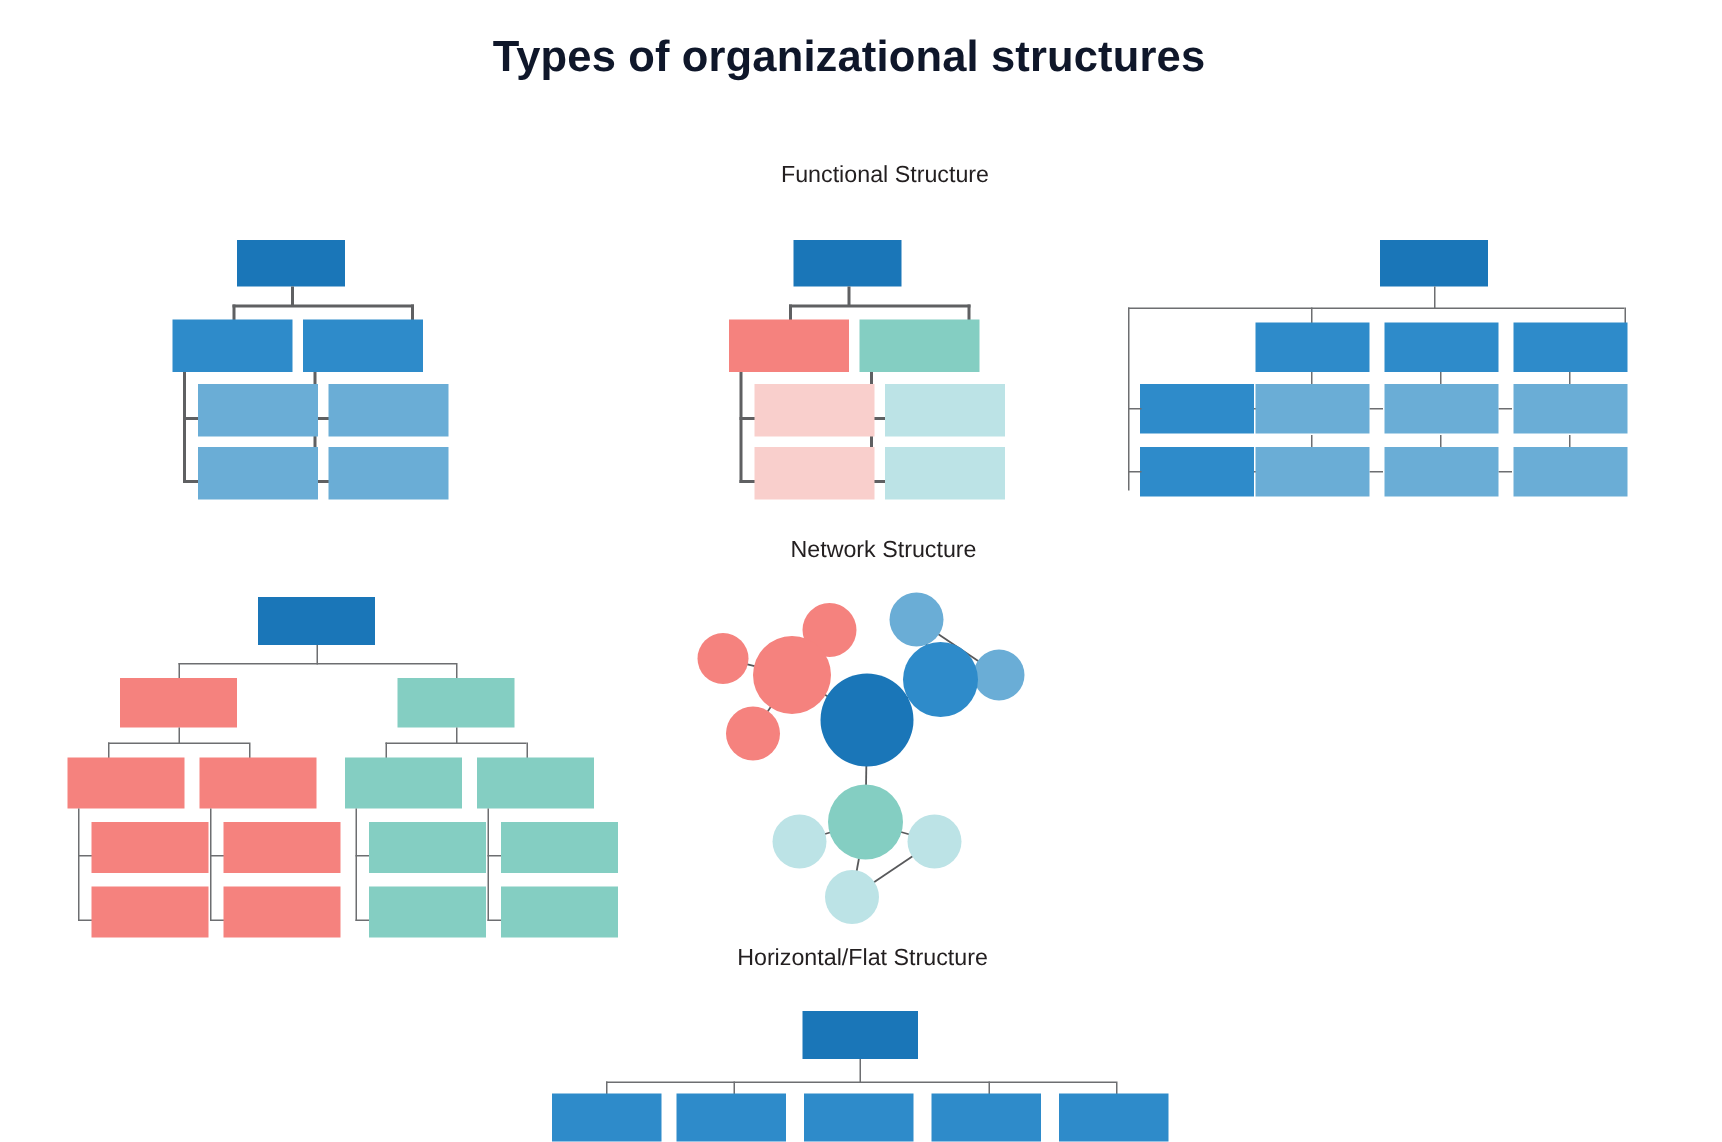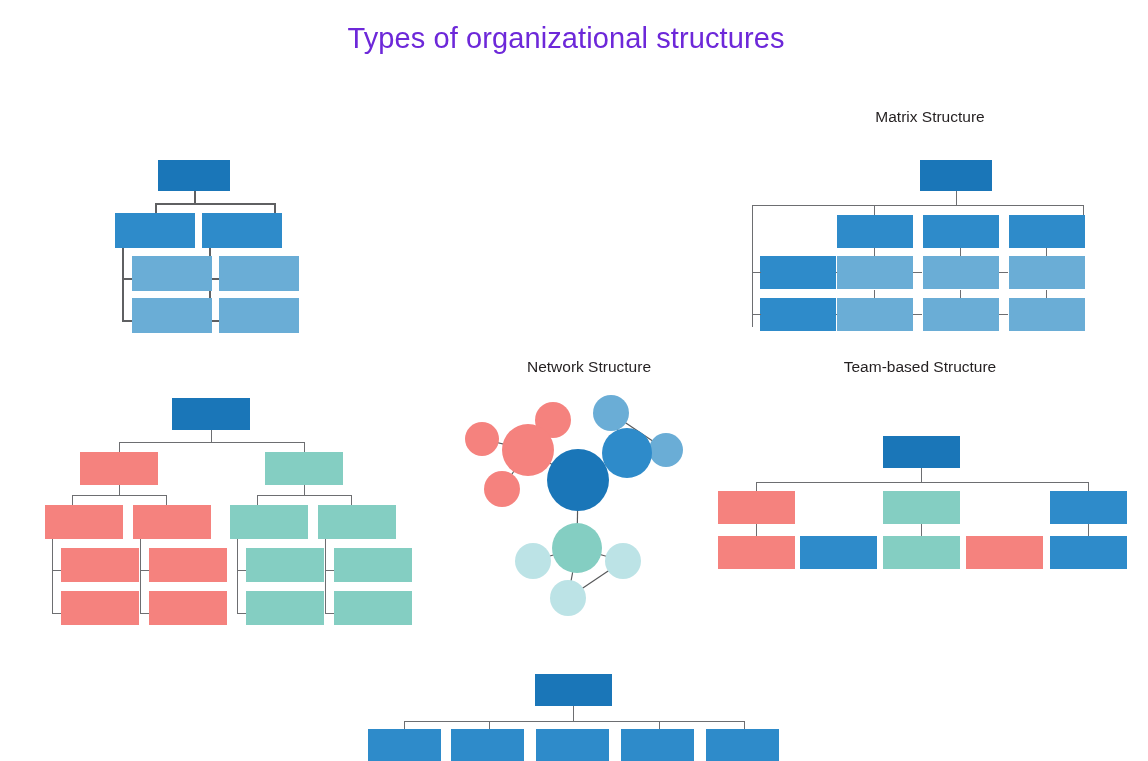--- a/index.html
+++ b/index.html
@@ -5,21 +5,21 @@
   html,body{margin:0;padding:0;}
   body{
     width:1148px;height:761px;background:#ffffff;
     font-family:"Liberation Sans",sans-serif;
     color:#222222;overflow:hidden;position:relative;
   }
   #stage{position:relative;width:1148px;height:761px;}
 
   .page-title{
     position:absolute;left:0;top:22px;width:1132px;text-align:center;
-    font-size:29px;font-weight:400;color:#6d28d9;letter-spacing:.1px;
+    font-size:29px;font-weight:700;color:#0f172a;letter-spacing:.1px;
   }
   .chart-title{
     position:absolute;text-align:center;font-size:15.5px;
     font-weight:400;color:#231f20;white-space:nowrap;
   }
 
   .panel{position:absolute;}
   .node{position:absolute;box-sizing:border-box;}
   .circ{position:absolute;border-radius:50%;box-sizing:border-box;}
   .ln{position:absolute;background:#6d6e71;}
@@ -54,23 +54,46 @@
     <div class="ln lnv" style="left:149px;top:140px;width:2px;height:74px;background:#5f6062;"></div>
     <div class="ln lnh" style="left:149px;top:170px;width:11px;height:2px;background:#5f6062;"></div>
     <div class="ln lnh" style="left:149px;top:212px;width:11px;height:2px;background:#5f6062;"></div>
 
     <div class="node" style="left:72px;top:148px;width:80px;height:35px;background:#6aadd6;"></div>
     <div class="node" style="left:159px;top:148px;width:80px;height:35px;background:#6aadd6;"></div>
     <div class="node" style="left:72px;top:190px;width:80px;height:35px;background:#6aadd6;"></div>
     <div class="node" style="left:159px;top:190px;width:80px;height:35px;background:#6aadd6;"></div>
   </div>
 
+  <div class="panel" style="left:430px;top:108px;width:320px;height:235px;">
+    <div class="chart-title" style="left:0;top:0;width:320px;">Functional Structure</div>
+
+    <div class="node" style="left:99px;top:52px;width:72px;height:31px;background:#1a76b8;"></div>
+    <div class="ln lnv" style="left:135px;top:83px;width:2px;height:13px;background:#5f6062;"></div>
+    <div class="ln lnh" style="left:96px;top:95px;width:121px;height:2px;background:#5f6062;"></div>
+    <div class="ln lnv" style="left:96px;top:95px;width:2px;height:11px;background:#5f6062;"></div>
+    <div class="ln lnv" style="left:215px;top:95px;width:2px;height:11px;background:#5f6062;"></div>
+
+    <div class="node" style="left:56px;top:105px;width:80px;height:35px;background:#f5827e;"></div>
+    <div class="node" style="left:143px;top:105px;width:80px;height:35px;background:#84cec2;"></div>
+
+    <div class="ln lnv" style="left:63px;top:140px;width:2px;height:74px;background:#5f6062;"></div>
+    <div class="ln lnh" style="left:63px;top:170px;width:11px;height:2px;background:#5f6062;"></div>
+    <div class="ln lnh" style="left:63px;top:212px;width:11px;height:2px;background:#5f6062;"></div>
+    <div class="ln lnv" style="left:150px;top:140px;width:2px;height:74px;background:#5f6062;"></div>
+    <div class="ln lnh" style="left:150px;top:170px;width:11px;height:2px;background:#5f6062;"></div>
+    <div class="ln lnh" style="left:150px;top:212px;width:11px;height:2px;background:#5f6062;"></div>
+
+    <div class="node" style="left:73px;top:148px;width:80px;height:35px;background:#f9cfcc;"></div>
+    <div class="node" style="left:160px;top:148px;width:80px;height:35px;background:#bce3e6;"></div>
+    <div class="node" style="left:73px;top:190px;width:80px;height:35px;background:#f9cfcc;"></div>
+    <div class="node" style="left:160px;top:190px;width:80px;height:35px;background:#bce3e6;"></div>
+  </div>
 
   <div class="panel" style="left:750px;top:108px;width:360px;height:235px;">
-    <div class="chart-title" style="left:0;top:0;width:360px;">Matrix Structure</div>
 
     <div class="node" style="left:170px;top:52px;width:72px;height:31px;background:#1a76b8;"></div>
     <div class="ln lnv" style="left:206px;top:83px;width:1px;height:15px;background:#6d6e71;"></div>
 
     <div class="ln lnh" style="left:2px;top:97px;width:331px;height:1px;background:#6d6e71;"></div>
     <div class="ln lnv" style="left:2px;top:97px;width:1px;height:122px;background:#6d6e71;"></div>
     <div class="ln lnv" style="left:124px;top:97px;width:1px;height:11px;background:#6d6e71;"></div>
     <div class="ln lnv" style="left:333px;top:97px;width:1px;height:11px;background:#6d6e71;"></div>
 
     <div class="node" style="left:87px;top:107px;width:76px;height:33px;background:#2e8bca;"></div>
@@ -189,45 +212,23 @@
     <div class="circ" style="left:175px;top:185px;width:36px;height:36px;background:#bce3e6;"></div>
     <div class="circ" style="left:120px;top:222px;width:36px;height:36px;background:#bce3e6;"></div>
 
     <div class="circ" style="left:72px;top:66px;width:52px;height:52px;background:#f5827e;"></div>
     <div class="circ" style="left:172px;top:70px;width:50px;height:50px;background:#2e8bca;"></div>
     <div class="circ" style="left:122px;top:165px;width:50px;height:50px;background:#84cec2;"></div>
 
     <div class="circ" style="left:117px;top:91px;width:62px;height:62px;background:#1a76b8;"></div>
   </div>
 
-  <div class="panel" style="left:700px;top:358px;width:440px;height:230px;">
-    <div class="chart-title" style="left:0;top:0;width:440px;">Team-based Structure</div>
-
-    <div class="node" style="left:183px;top:78px;width:77px;height:32px;background:#1a76b8;"></div>
-    <div class="ln lnv" style="left:221px;top:110px;width:1px;height:15px;background:#6d6e71;"></div>
-    <div class="ln lnh" style="left:56px;top:124px;width:332px;height:1px;background:#6d6e71;"></div>
-    <div class="ln lnv" style="left:56px;top:124px;width:1px;height:10px;background:#6d6e71;"></div>
-    <div class="ln lnv" style="left:388px;top:124px;width:1px;height:10px;background:#6d6e71;"></div>
-
-    <div class="node" style="left:18px;top:133px;width:77px;height:33px;background:#f5827e;"></div>
-    <div class="node" style="left:183px;top:133px;width:77px;height:33px;background:#84cec2;"></div>
-    <div class="node" style="left:350px;top:133px;width:77px;height:33px;background:#2e8bca;"></div>
-
-    <div class="ln lnv" style="left:56px;top:166px;width:1px;height:13px;background:#6d6e71;"></div>
-    <div class="ln lnv" style="left:221px;top:166px;width:1px;height:13px;background:#6d6e71;"></div>
-    <div class="ln lnv" style="left:388px;top:166px;width:1px;height:13px;background:#6d6e71;"></div>
-
-    <div class="node" style="left:18px;top:178px;width:77px;height:33px;background:#f5827e;"></div>
-    <div class="node" style="left:100px;top:178px;width:77px;height:33px;background:#2e8bca;"></div>
-    <div class="node" style="left:183px;top:178px;width:77px;height:33px;background:#84cec2;"></div>
-    <div class="node" style="left:266px;top:178px;width:77px;height:33px;background:#f5827e;"></div>
-    <div class="node" style="left:350px;top:178px;width:77px;height:33px;background:#2e8bca;"></div>
-  </div>
 
   <div class="panel" style="left:350px;top:630px;width:450px;height:131px;">
+    <div class="chart-title" style="left:0;top:0;width:450px;">Horizontal/Flat Structure</div>
 
     <div class="node" style="left:185px;top:44px;width:77px;height:32px;background:#1a76b8;"></div>
     <div class="ln lnv" style="left:223px;top:76px;width:1px;height:16px;background:#6d6e71;"></div>
     <div class="ln lnh" style="left:54px;top:91px;width:340px;height:1px;background:#6d6e71;"></div>
     <div class="ln lnv" style="left:54px;top:91px;width:1px;height:9px;background:#6d6e71;"></div>
     <div class="ln lnv" style="left:139px;top:91px;width:1px;height:9px;background:#6d6e71;"></div>
     <div class="ln lnv" style="left:309px;top:91px;width:1px;height:9px;background:#6d6e71;"></div>
     <div class="ln lnv" style="left:394px;top:91px;width:1px;height:9px;background:#6d6e71;"></div>
 
     <div class="node" style="left:18px;top:99px;width:73px;height:32px;background:#2e8bca;"></div>

